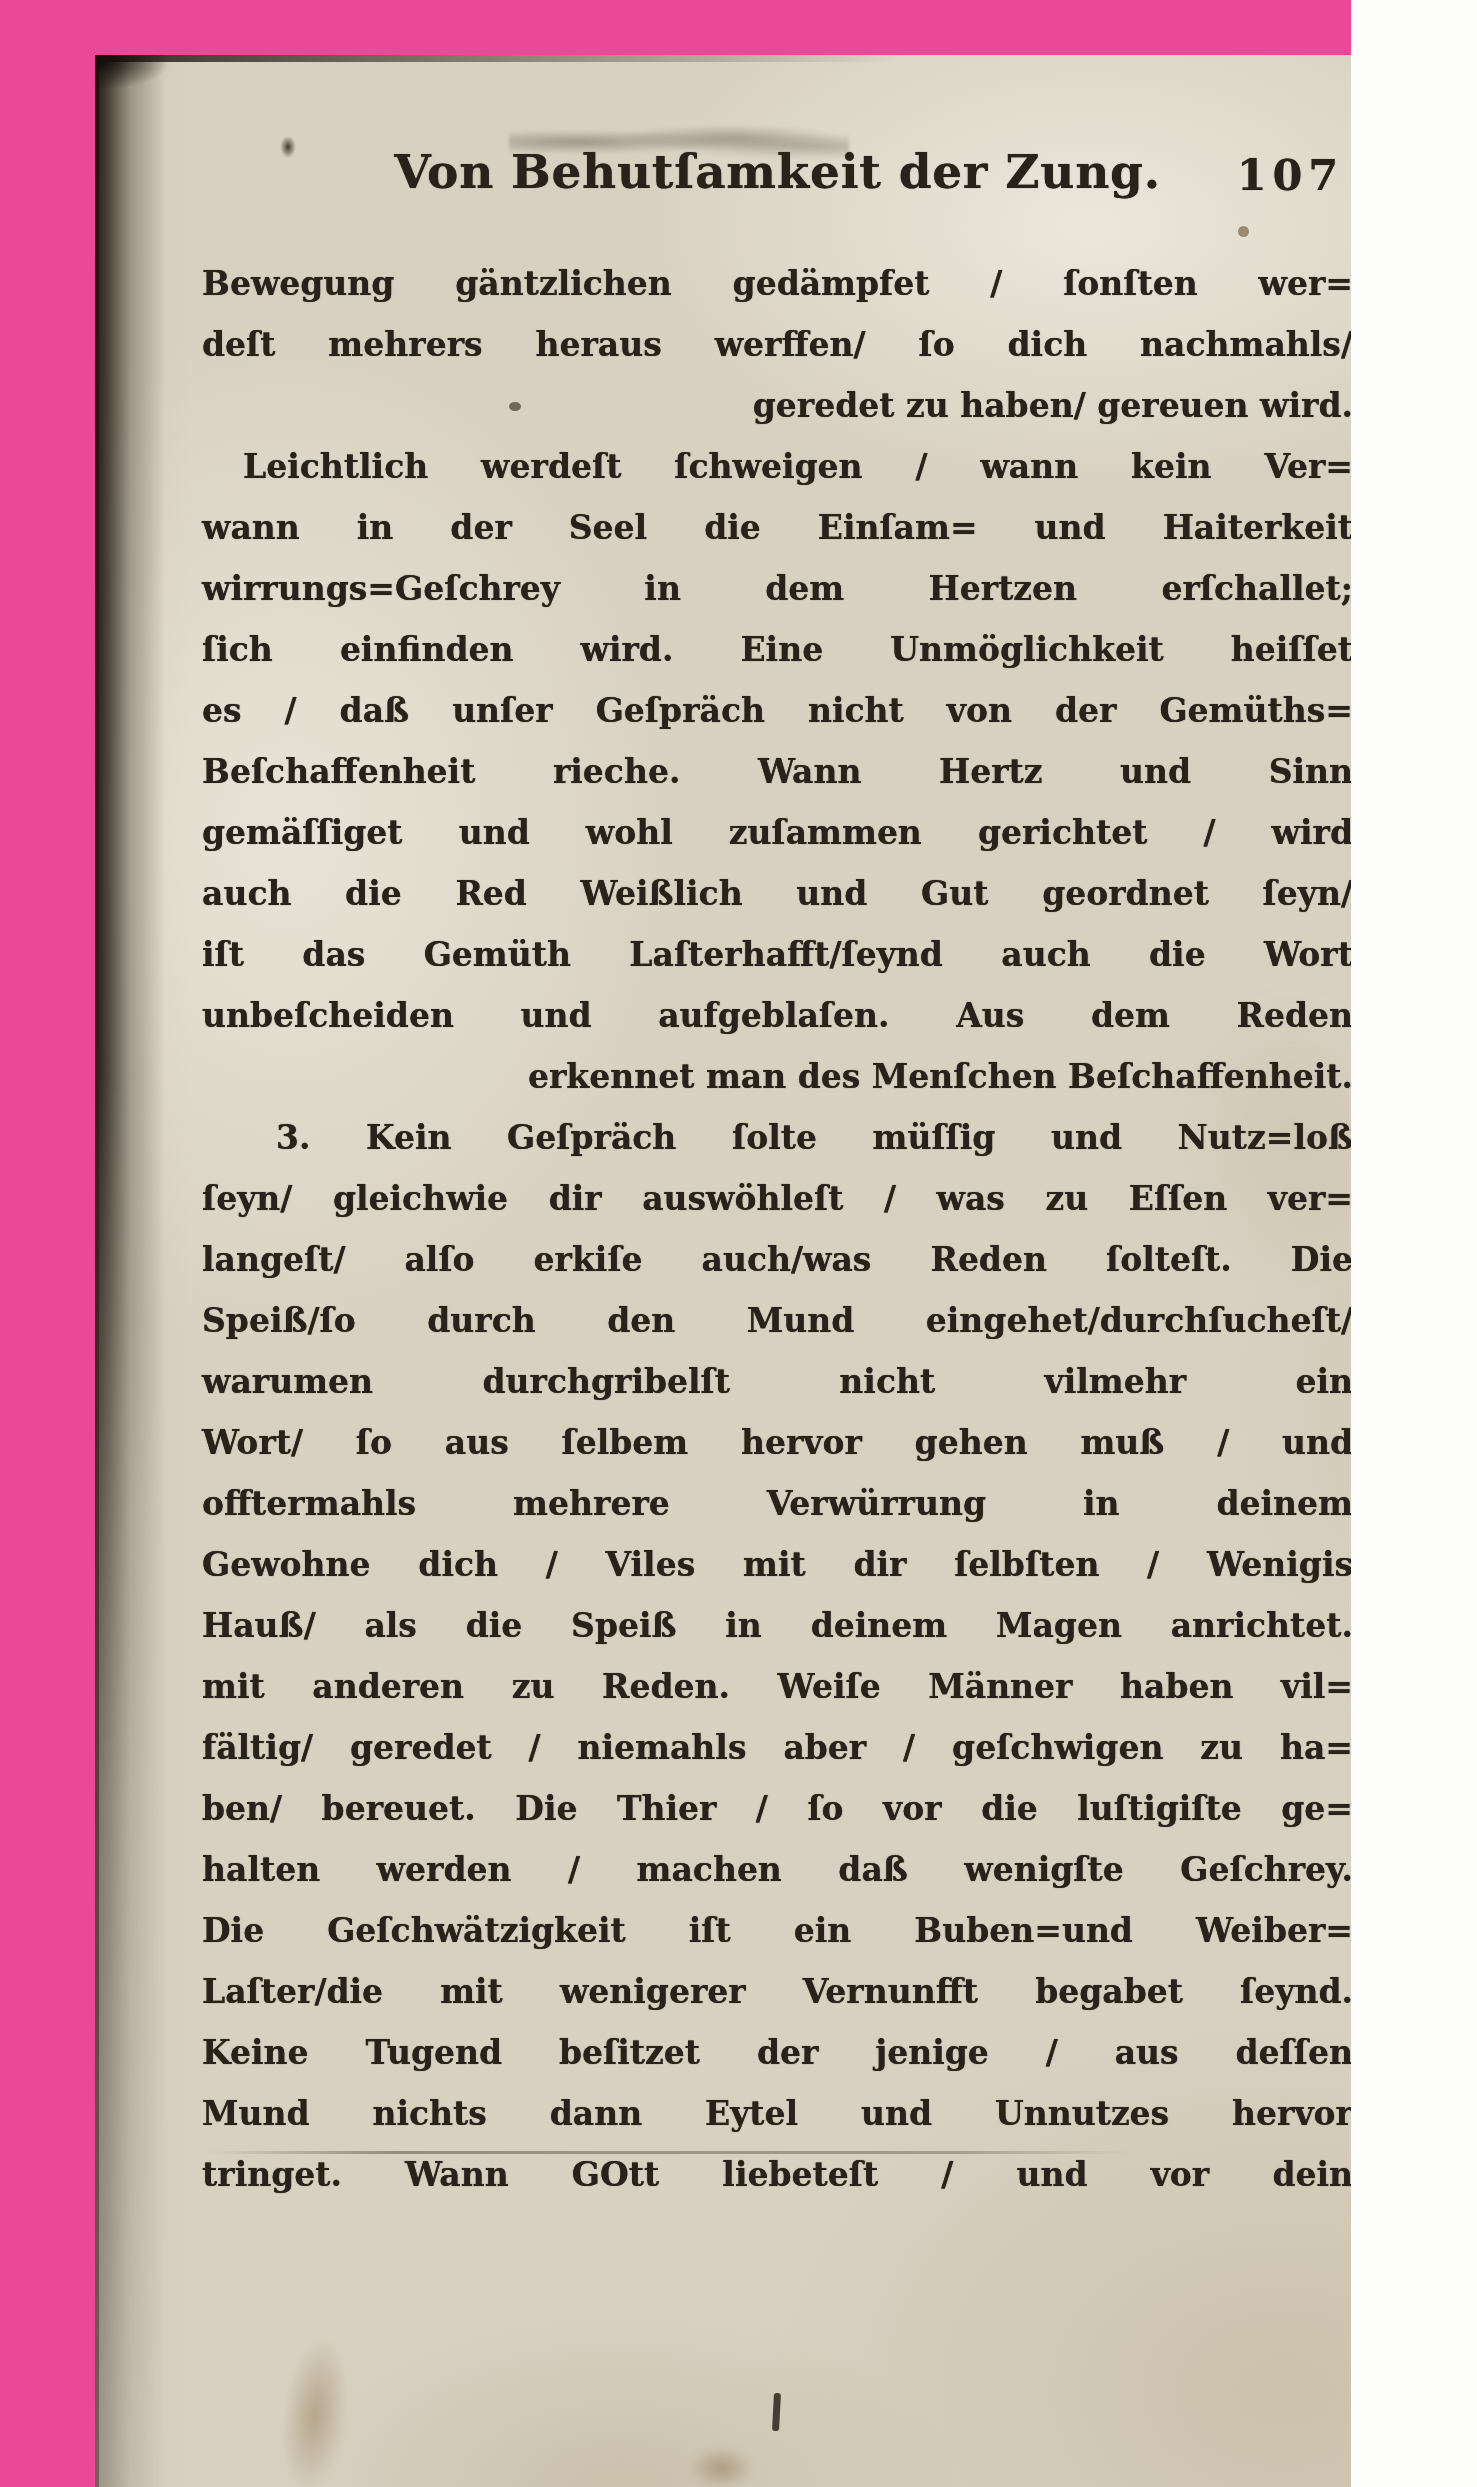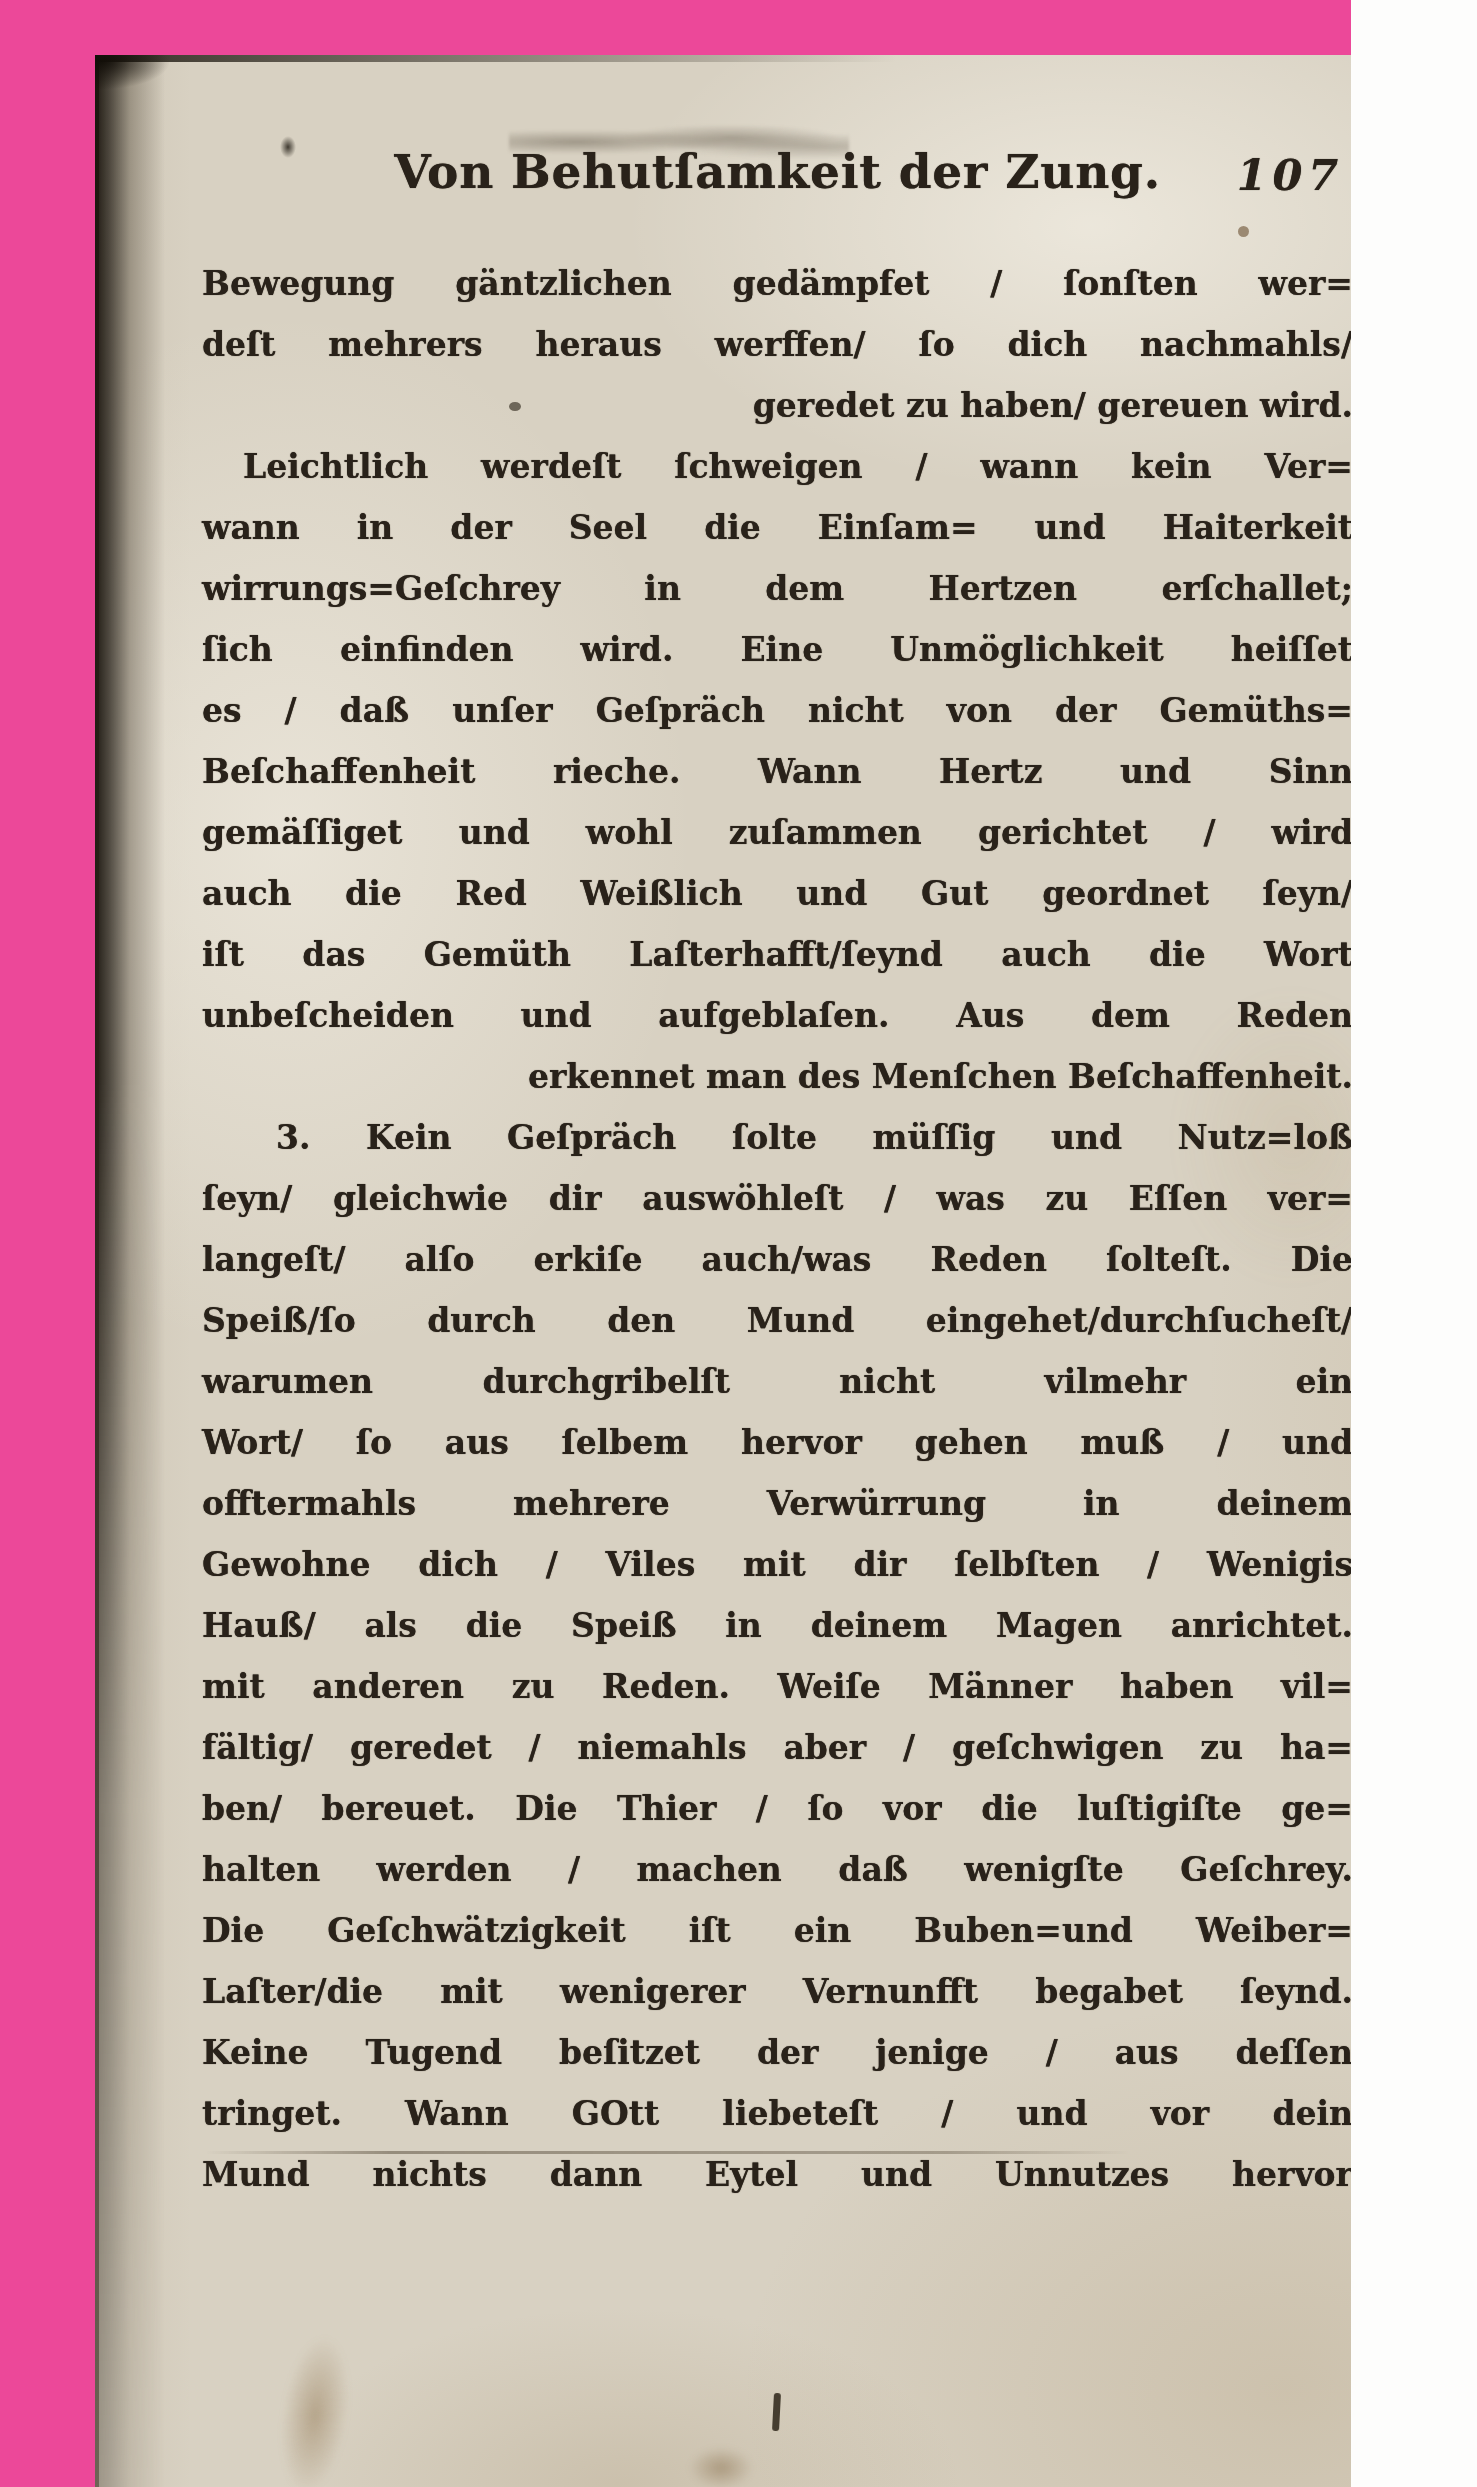--- a/index.html
+++ b/index.html
@@ -77,21 +77,21 @@
   .header{
     position:absolute;left:107px;top:80px;width:1151px;height:81px;
     color:#29221a;font-weight:bold;
   }
   .header .title{
     display:block;text-align:center;font-size:47px;line-height:74px;
     letter-spacing:0.7px;text-shadow:0 0 0.9px rgba(35,28,18,.85);
   }
   .header .pagenum{
     position:absolute;right:8.9px;top:3px;font-size:43px;line-height:74px;
-    letter-spacing:5.9px;text-shadow:0 0 0.9px rgba(35,28,18,.85);font-style:italic;
+    letter-spacing:5.9px;text-shadow:0 0 0.9px rgba(35,28,18,.85);
   }
 
   
   .textblock{
     position:absolute;left:107px;top:198px;width:1151px;
     color:#29221a;
   }
   .line{
     height:61px;line-height:61px;font-size:33px;font-weight:bold;
     text-shadow:0 0 0.9px rgba(35,28,18,.85);
@@ -159,20 +159,20 @@
         <div class="line just">offtermahls mehrere Verwürrung in deinem</div>
         <div class="line just">Gewohne dich / Viles mit dir ſelbſten / Wenigis</div>
         <div class="line just">Hauß/ als die Speiß in deinem Magen anrichtet.</div>
         <div class="line just">mit anderen zu Reden.  Weiſe Männer haben vil=</div>
         <div class="line just">fältig/ geredet / niemahls aber / geſchwigen zu ha=</div>
         <div class="line just">ben/ bereuet.  Die Thier / ſo vor die luſtigiſte ge=</div>
         <div class="line just">halten werden / machen daß wenigſte Geſchrey.</div>
         <div class="line just">Die Geſchwätzigkeit iſt ein Buben=und Weiber=</div>
         <div class="line just">Laſter/die mit wenigerer Vernunfft begabet ſeynd.</div>
         <div class="line just">Keine Tugend beſitzet der jenige / aus deſſen</div>
+        <div class="line just">Mund nichts dann Eytel und Unnutzes hervor</div>
         <div class="line just">tringet.  Wann GOtt liebeteſt / und vor dein</div>
-        <div class="line just">Mund nichts dann Eytel und Unnutzes hervor</div>
       </div>
 
 
   </div>
 </div>
 
 
 </body></html>

